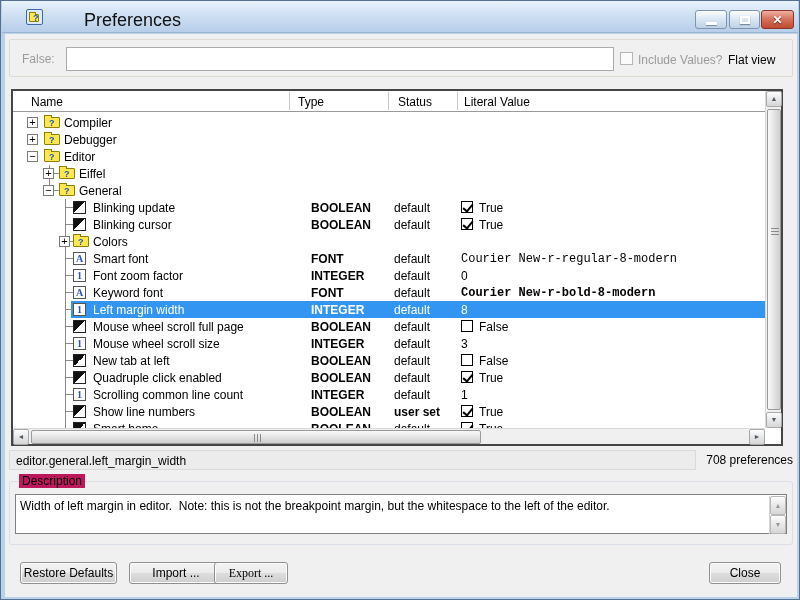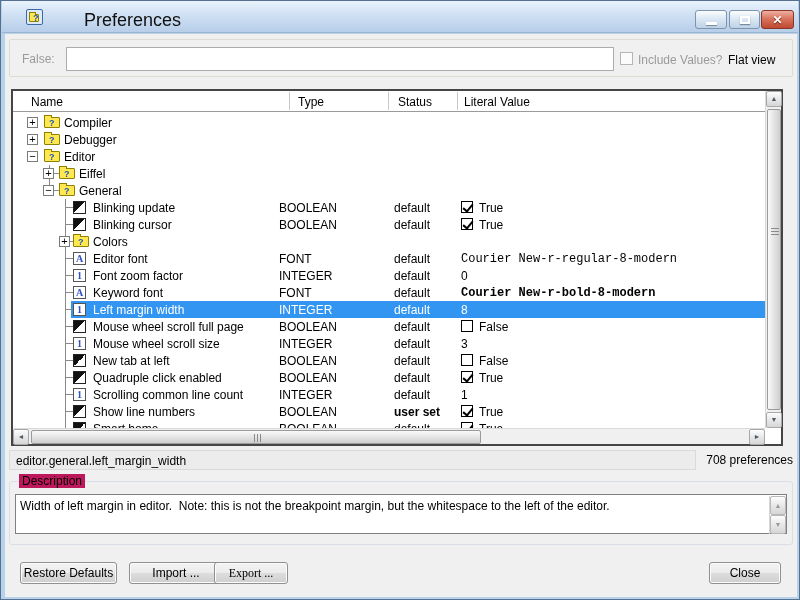--- a/index.html
+++ b/index.html
@@ -70,21 +70,21 @@
             background:#fff; font-size:11px; line-height:9px; text-align:center; color:#000; }
   .ic { position:absolute; top:2px; width:13px; height:13px; }
   .ic-folder { top:3px; width:16px; height:11px; background:#ffe84f; border:1px solid #8f8000;
                border-radius:1px; }
   .ic-folder::before { content:""; position:absolute; left:-1px; top:-3px; width:6px; height:2px;
                background:#ffe84f; border:1px solid #8f8000; border-bottom:none; }
   .ic-folder .q { position:absolute; left:4px; top:0px; font-size:9px; font-weight:bold; color:#1a56c4; }
   .ic-bool { border:1px solid #222; background:linear-gradient(135deg,#111 50%,#fff 50%); }
   .ic-char { border:1px solid #555; background:#fff; text-align:center; font-family:"Liberation Serif",serif;
              font-weight:bold; font-size:10px; line-height:11px; color:#2b50c8; }
-  .cell-type { left:266px; } .cell-status { left:381px; } .cell-val { left:448px; }
+  .cell-type { left:298px;font-weight:bold; } .cell-status { left:381px; } .cell-val { left:448px; }
   .status-bold { font-weight:bold; }
   .chk { position:absolute; left:448px; top:2px; width:12px; height:12px; border:1px solid #000; background:#fff; }
   .chk.on::after { content:""; position:absolute; left:3px; top:0; width:4px; height:8px;
                    border:solid #000; border-width:0 2px 2px 0; transform:rotate(40deg); }
   .chk-label { left:466px; }
   .val-mono { font-family:"Liberation Mono", monospace; }
   .val-mono.b { font-weight:bold; }
 
   
   .vscroll { position:absolute; right:0; top:0; width:16px; height:337px; background:#f0f0f0;
@@ -242,21 +242,21 @@
             <div class="expbox" style="left: 46px;">+</div>
             <div class="ic ic-folder" style="left: 60px;">
               <div class="q">?</div>
             </div>
             <span style="left: 80px;">Colors</span>
           </div>
           <div class="row" style="top: 136px;">
             <div class="vline" style="left: 52px;"></div>
             <div class="dash" style="left: 52px; width: 8px;"></div>
             <div class="ic ic-char" style="left: 60px;">A</div>
-            <span style="left: 80px;">Editor font</span>
+            <span style="left: 80px;">Smart font</span>
             <span class="cell-type">FONT</span>
             <span class="cell-status">default</span>
             <span class="cell-val val-mono">Courier New-r-regular-8-modern</span>
           </div>
           <div class="row" style="top: 153px;">
             <div class="vline" style="left: 52px;"></div>
             <div class="dash" style="left: 52px; width: 8px;"></div>
             <div class="ic ic-char" style="left: 60px;">1</div>
             <span style="left: 80px;">Font zoom factor</span>
             <span class="cell-type">INTEGER</span>

